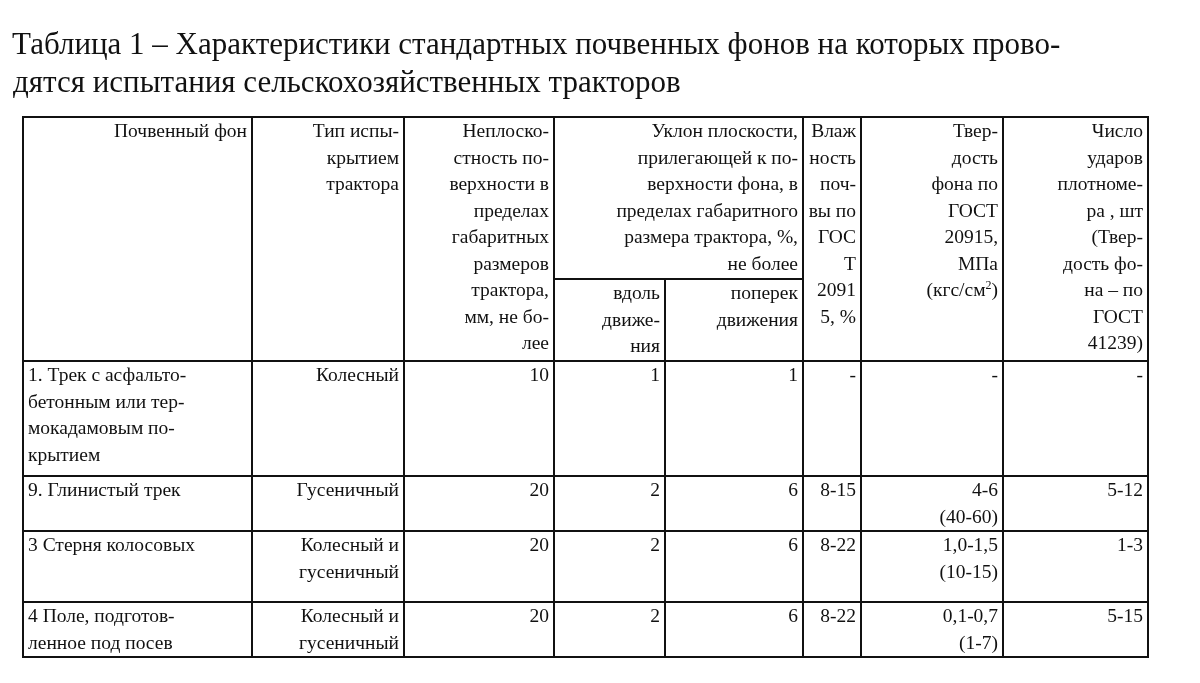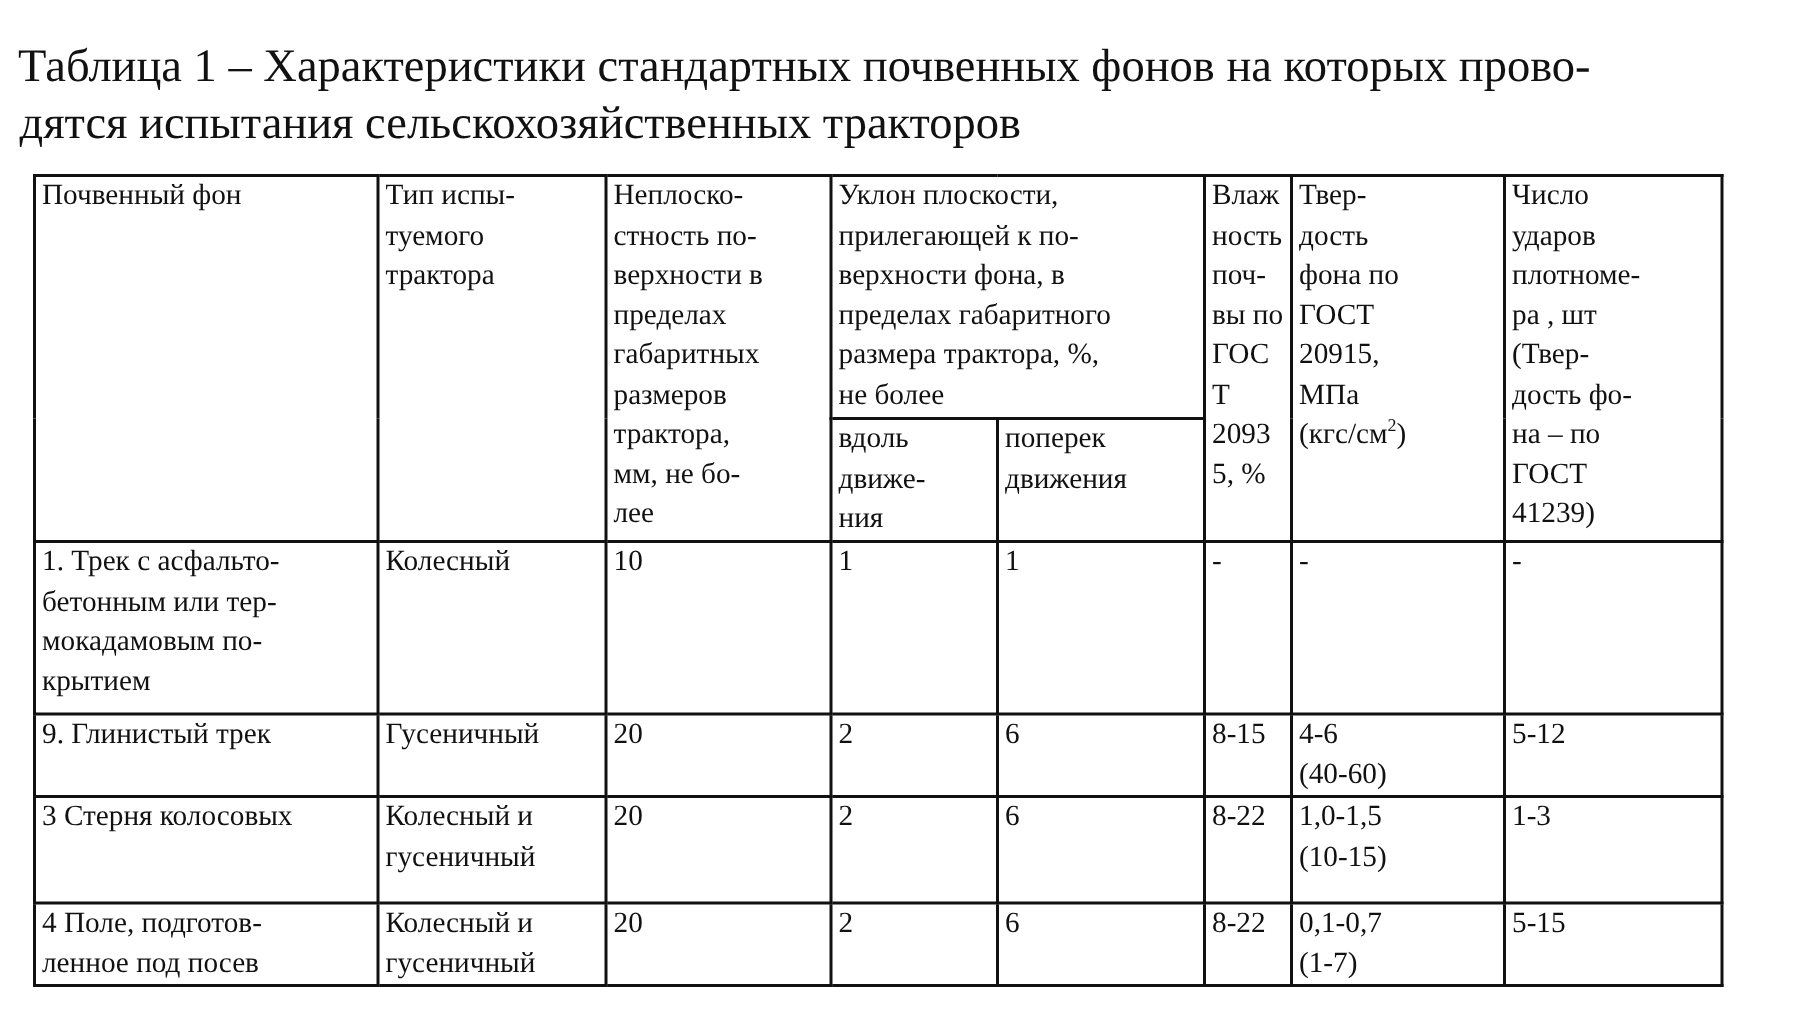--- a/index.html
+++ b/index.html
@@ -13,21 +13,21 @@
   }
   .t1 { top: 6px; left: 12px; text-align: left; width: auto; margin-top: 20px; }
   .t2 { top: 64px; }
   table {
     position: absolute; left: 22px; top: 116px;
     border-collapse: collapse; table-layout: fixed;
     width: 1125px;
   }
   td, th {
     border: 2px solid #111; font-weight: normal;
-    font-size: 19.5px; line-height: 26.5px; text-align: left; vertical-align: top;
+    font-size: 19.5px; line-height: 26.5px; text-align: right; vertical-align: top;
     padding: 0 4px; white-space: pre-line;
   }
   td.left { text-align: left; }
   sup { font-size: 12px; line-height: 0; }
 </style>
 </head>
 <body>
 
 <div class="title t1">Таблица 1 – Характеристики стандартных почвенных фонов на которых прово-</div>
 <div class="title t2">дятся испытания сельскохозяйственных тракторов</div>
@@ -40,21 +40,21 @@
     <col style="width:111px">
       <col style="width:138px">
       <col style="width:58px">
     <col style="width:142px">
       <col style="width:145px">
   </colgroup>
   <tbody>
       <tr style="height:162px">
     <th rowspan="2">Почвенный фон</th>
     <th rowspan="2">Тип испы-
-туемого
+крытием
 трактора</th>
     <th rowspan="2">Неплоско-
 стность по-
 верхности в
 пределах
 габаритных
 размеров
 трактора,
 мм, не бо-
 лее</th>
@@ -63,21 +63,21 @@
 верхности фона, в
 пределах габаритного
 размера трактора, %,
 не более</th>
     <th rowspan="2">Влаж
 ность
 поч-
 вы по
 ГОС
 Т
-2093
+2091
 5, %</th>
     <th rowspan="2"><span>Твер-
 дость
 фона по
 ГОСТ
 20915,
 МПа
 (кгс/см</span><sup>2</sup><span>)</span></th>
     <th rowspan="2">Число
 ударов

